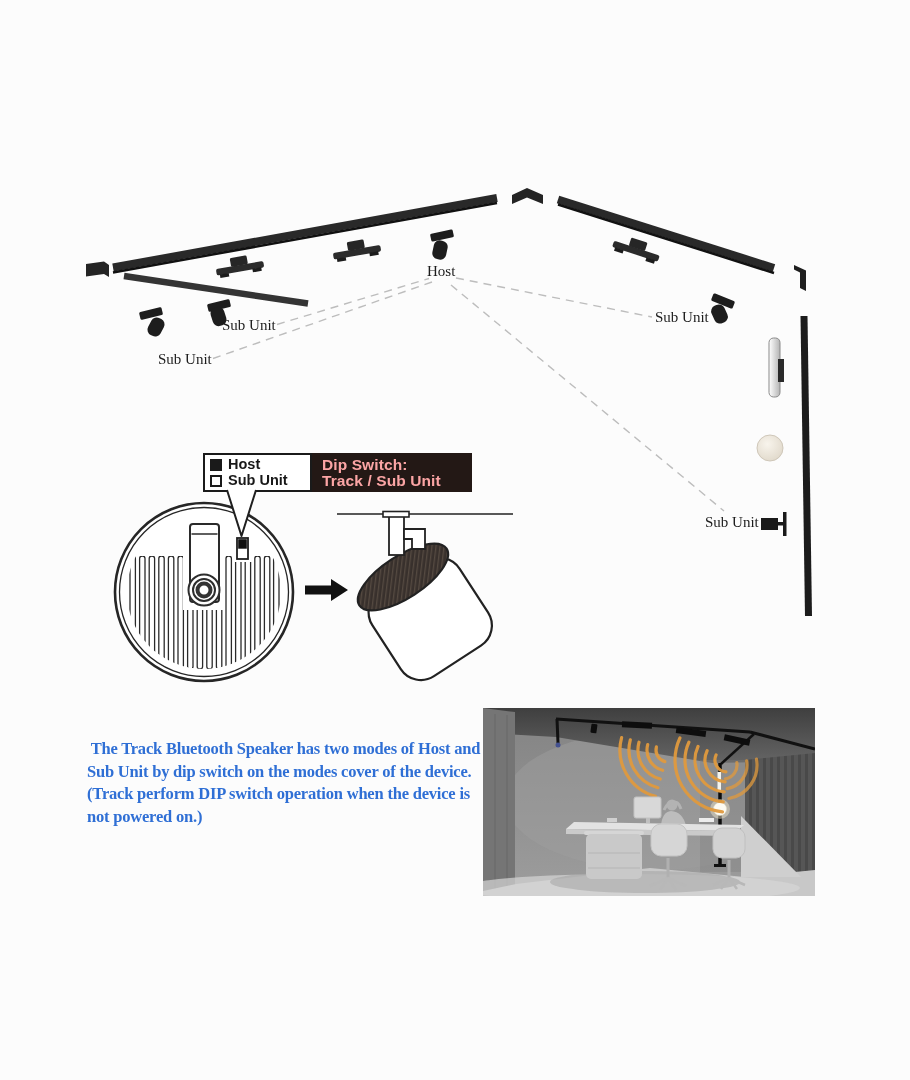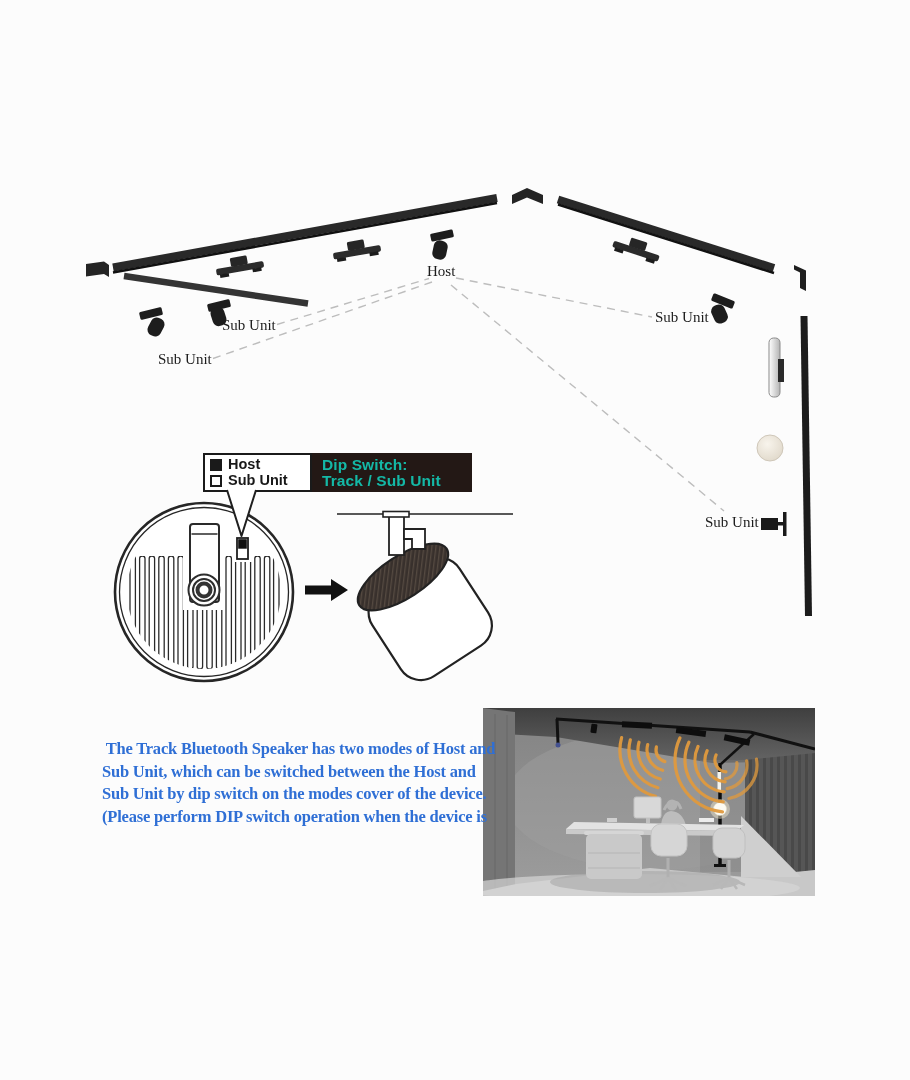--- a/index.html
+++ b/index.html
@@ -11,24 +11,24 @@
   .ui{position:absolute;left:0;top:0;width:910px;height:1080px;z-index:2;}
   .lbl{position:absolute;font:15px/17px "Liberation Serif",serif;color:#1c1c1c;white-space:nowrap;}
   
   .legend{position:absolute;left:203px;top:453px;width:269px;height:39px;display:flex;box-sizing:border-box;}
   .legend-left{width:109px;box-sizing:border-box;background:#ffffff;border:2px solid #1a1a1a;
                display:flex;flex-direction:column;justify-content:center;padding-left:5px;gap:1px;}
   .legend-row{display:flex;align-items:center;gap:6px;height:15px;}
   .sq{width:12px;height:12px;border:2px solid #1a1a1a;box-sizing:border-box;flex:0 0 auto;}
   .sq.filled{background:#1a1a1a;}
   .legend-row span{font:700 14.5px/15px "Liberation Sans",sans-serif;color:#181818;}
-  .legend-right{flex:1;background:#231815;color:#14b8a6;padding:4px 0 0 10px;box-sizing:border-box;}
+  .legend-right{flex:1;background:#231815;color:#fca5a5;padding:4px 0 0 10px;box-sizing:border-box;}
   .legend-right div{font:700 15.5px/16px "Liberation Sans",sans-serif;letter-spacing:0.1px;}
   
-  .desc{position:absolute;left:102px;top:738px;color:#2f6fd5;}
+  .desc{position:absolute;left:87px;top:738px;color:#2f6fd5;}
   .desc div{font:700 16.5px/22.6px "Liberation Serif",serif;letter-spacing:-0.2px;white-space:pre;}
 </style>
 </head>
 <body>
 
 <div class="stage">
 
 <svg id="main-svg" width="910" height="1080" viewBox="0 0 910 1080">
   <defs>
     <clipPath id="photoClip">
@@ -294,23 +294,23 @@
       </div>
     </div>
     <div class="legend-right">
       <div>Dip Switch:</div>
       <div>Track / Sub Unit</div>
     </div>
   </div>
 
   <div class="desc">
     <div> The Track Bluetooth Speaker has two modes of Host and</div>
-    <div>Sub Unit, which can be switched between the Host and</div>
     <div>Sub Unit by dip switch on the modes cover of the device.</div>
-    <div>(Please perform DIP switch operation when the device is</div>
+    <div>(Track perform DIP switch operation when the device is</div>
+    <div>not powered on.)</div>
   </div>
 </div>
 
 <svg id="overlay-svg" width="910" height="1080" viewBox="0 0 910 1080">
   <path d="M227,490 L241.5,536 L256,490" fill="#ffffff" stroke="#1f1f1f" stroke-width="2" stroke-linejoin="round"></path>
 </svg>
 
 </div>
 
 </body></html>

